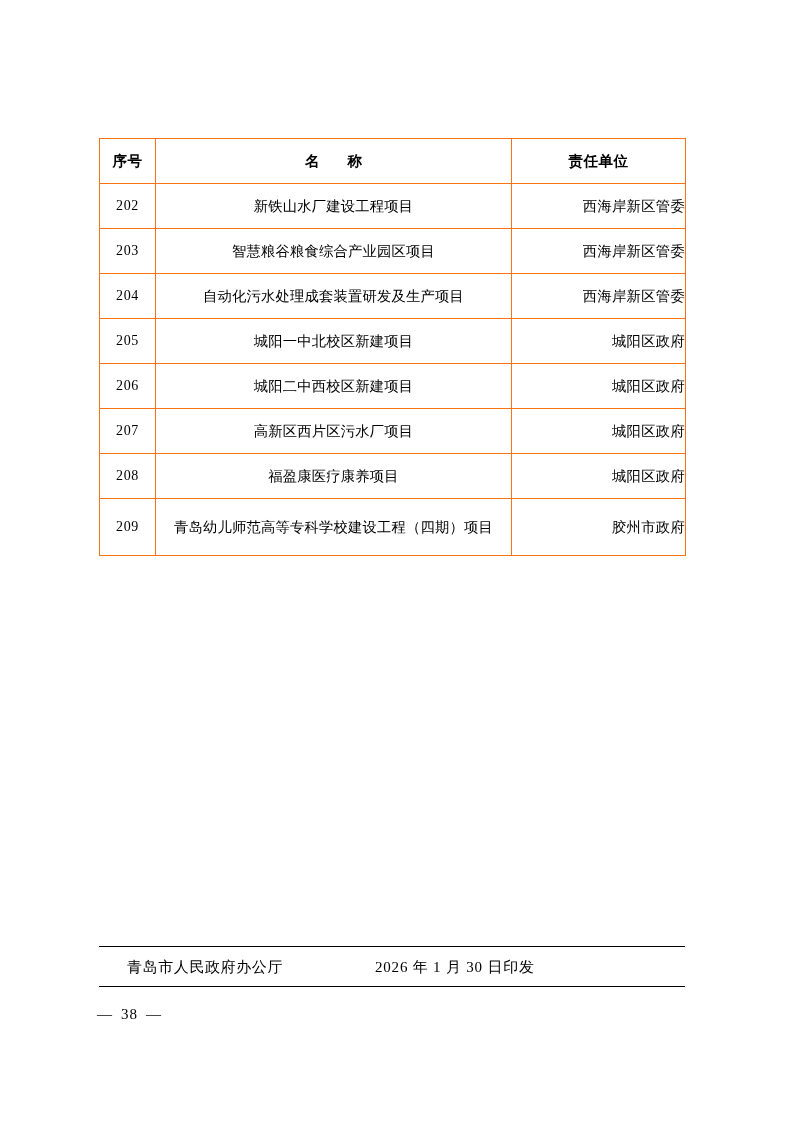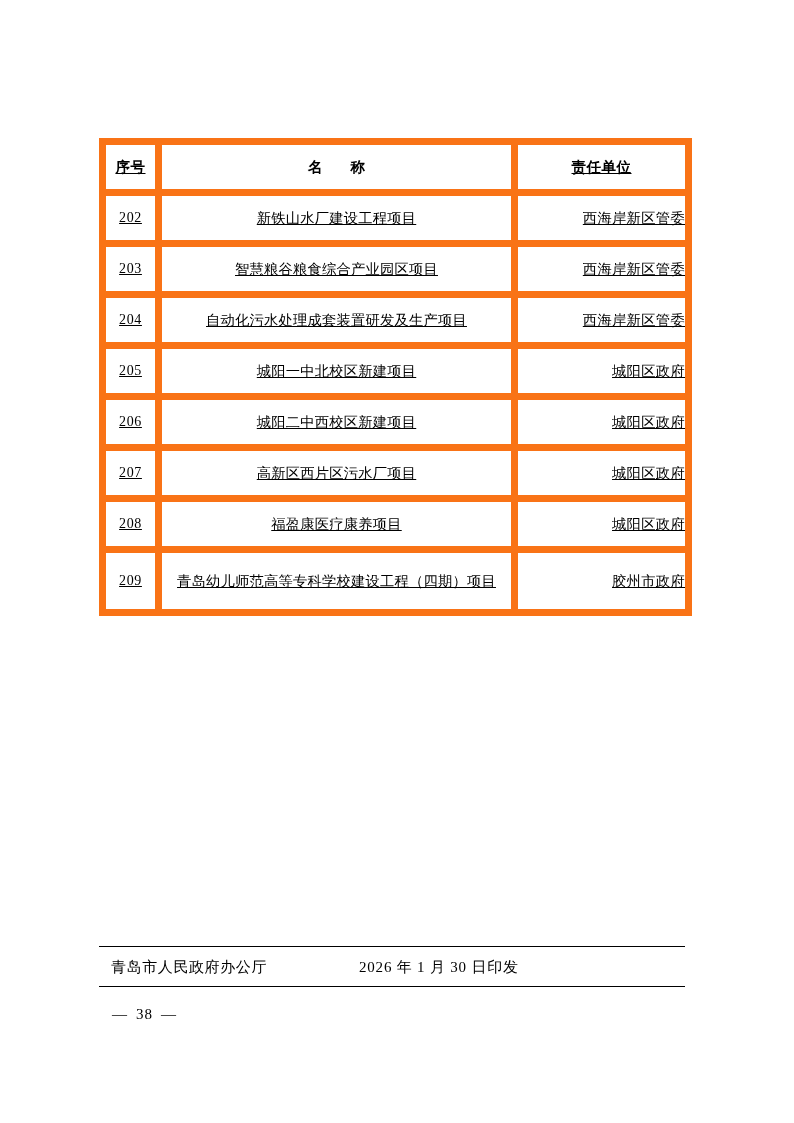--- a/index.html
+++ b/index.html
@@ -27,24 +27,23 @@
     left: 99px;
     top: 138px;
     width: 586px;
   }
   table.projects {
     border-collapse: collapse;
     width: 586px;
     table-layout: fixed;
   }
   table.projects td, table.projects th {
-    border: 7px solid #f97316;
+    border: 1px solid #f97316;
     padding: 0;
     vertical-align: middle;
-    text-decoration: underline;
   }
   col.c-no    { width: 56px; }
   col.c-name  { width: 356px; }
   col.c-unit  { width: 174px; }
 
   thead th {
     height: 44px;
     font-weight: bold;
     font-size: 14.5px;
     letter-spacing: 0.5px;
@@ -93,36 +92,36 @@
     left: 99px;
     top: 950px;
     width: 586px;
     height: 34px;
     display: flex;
     align-items: center;
     font-size: 15px;
     letter-spacing: 0.6px;
   }
   .footer-left {
-    margin-left: 12px;
+    margin-left: 28px;
   }
   .footer-right {
     margin-left: 92px;
     letter-spacing: 0.8px;
   }
   .footer-rule2 {
     position: absolute;
     left: 99px;
     top: 986px;
     width: 586px;
     border-top: 1px solid #000000;
   }
   .page-num {
     position: absolute;
-    left: 104px;
+    left: 89px;
     top: 1006px;
     width: 200px;
     font-family: "Liberation Serif", serif;
     font-size: 15px;
     letter-spacing: 1px;
   }
   .page-num .dash { display:inline-block; padding: 0 8px; }
 </style>
 </head>
 <body>

